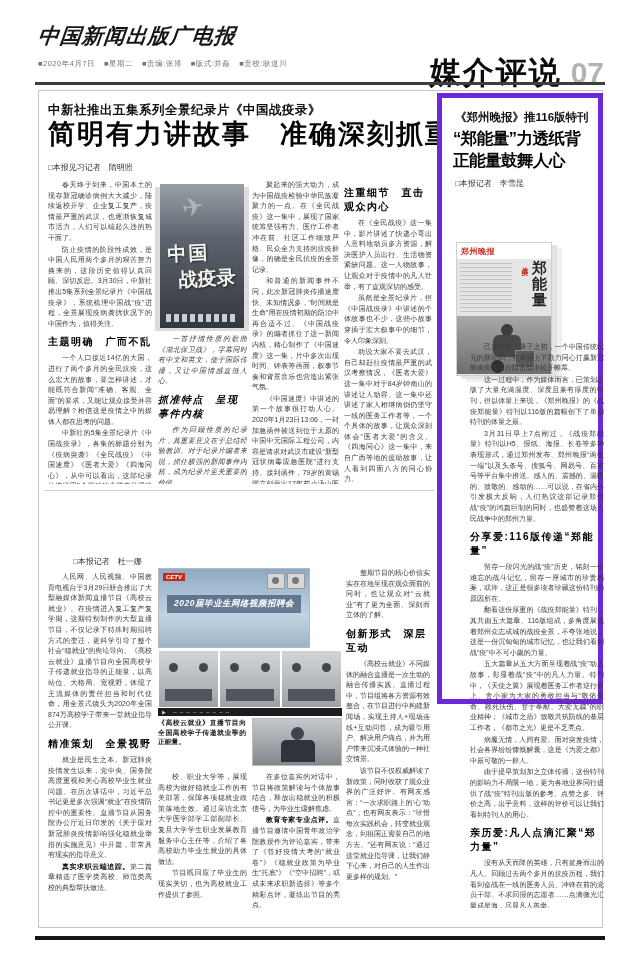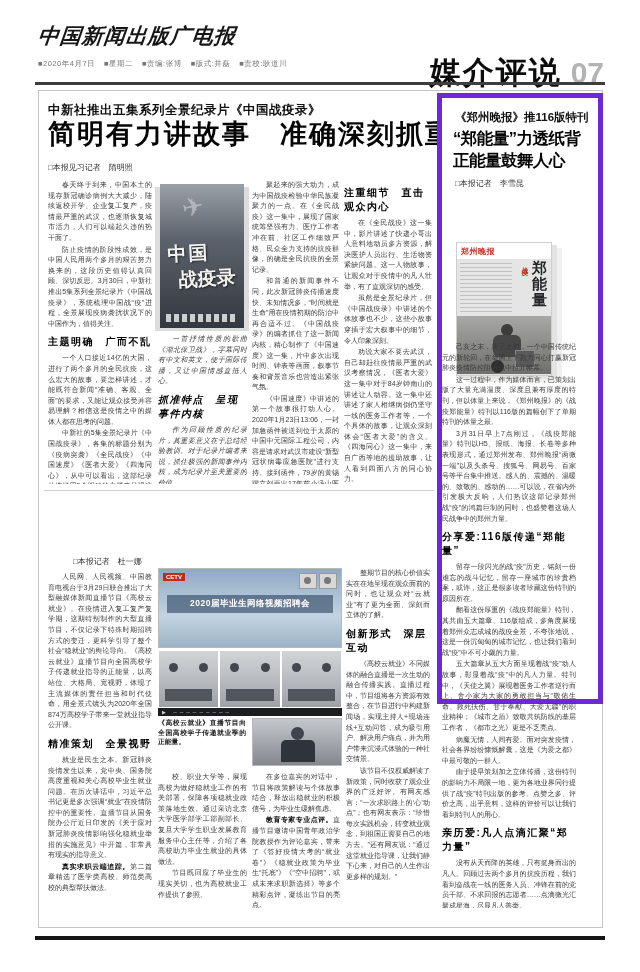--- a/index.html
+++ b/index.html
@@ -30,21 +30,21 @@
   .para{font-size:7px;line-height:10.6px;text-align:justify;text-indent:2em;margin:0 0 1px 0;color:#3a3a3a;}
   .para strong{color:#0e0e0e;}
   .subhead{font-size:10px;font-weight:bold;color:#000;margin:6px 0 4px 0;letter-spacing:1.5px;text-indent:0;}
 
   
   .red-box{position:absolute;left:437px;top:93px;width:166px;height:611px;box-sizing:border-box;
            border:5px solid #6d28d9;background:#fff;}
   .rb-kicker{position:absolute;left:13px;top:12px;font-size:11.5px;font-weight:bold;color:#111;}
   .rb-headline{position:absolute;left:11px;top:29px;font-size:16.5px;font-weight:900;color:#050505;line-height:22px;letter-spacing:-.5px;}
   .rb-byline{position:absolute;left:13px;top:80px;font-size:8px;color:#333;}
-  .rb-colmn{position:absolute;left:0;top:244px;width:134px;height:566px;overflow:hidden;}
+  .rb-colmn{position:absolute;left:28px;top:244px;width:134px;height:566px;overflow:hidden;}
 
   
   .zcover{position:absolute;left:14px;top:100px;width:94px;height:132px;background:#e5e5e5;
           box-shadow:5px 3px 0 #e3e3e3,10px 6px 0 #efefef;border:1px solid #cfcfcf;margin-top:44px;}
   .zc-head{height:16px;background:#fff;border-bottom:1px solid #e5e5e5;display:flex;align-items:center;}
   .zc-mast{font-size:8px;font-weight:900;color:#c22a1d;margin-left:4px;letter-spacing:.5px;}
   .zc-body{position:relative;height:56px;}
   .zc-lines{position:absolute;left:3px;top:3px;width:52px;height:50px;
             background:repeating-linear-gradient(180deg,#b9b9b9 0 1px,transparent 1px 4px);opacity:.8;}
   .zc-chars{position:absolute;right:4px;top:0px;display:flex;flex-direction:column;align-items:center;}
@@ -63,22 +63,22 @@
   .plane{position:absolute;left:22px;top:8px;font-size:26px;color:rgba(255,255,255,.38);transform:rotate(-12deg);}
   .poster-title{position:absolute;left:8px;top:56px;color:#f2f2ee;font-family:"Liberation Serif","DejaVu Serif",serif;
                 font-weight:900;text-shadow:1px 1px 2px rgba(0,0,0,.6);transform:rotate(-3deg);}
   .poster-title div:first-child{font-size:19px;letter-spacing:2px;}
   .poster-title div:last-child{font-size:19px;letter-spacing:0;margin-left:10px;}
   .poster-footer{position:absolute;left:6px;bottom:6px;width:72px;height:8px;
                  background:repeating-linear-gradient(90deg,rgba(255,255,255,.75) 0 5px,transparent 5px 8px);}
 
   
   .media{position:absolute;left:158px;top:568px;width:184px;height:198px;}
-  .cetv{position:absolute;left:0;top:0;width:184px;height:80px;overflow:hidden;
-        background:linear-gradient(180deg,#8fa9c4 0%,#c2d4e2 60%,#9db3c6 100%);border:1px solid #b9b9b9;box-sizing:border-box;}
+  .cetv{position:absolute;left:0;top:0;width:152px;height:80px;overflow:hidden;
+        background:linear-gradient(180deg,#8fa9c4 0%,#c2d4e2 60%,#9db3c6 100%);border:1px solid #b9b9b9;box-sizing:border-box;font-style:italic;}
   .cetv-logo{position:absolute;left:4px;top:4px;background:#c22a1d;color:#fff;font-size:6px;font-weight:bold;padding:1px 3px;}
   .cetv-banner{position:absolute;left:8px;top:26px;right:8px;text-align:center;background:rgba(32,52,84,.55);
                color:#fff;font-size:8.5px;font-weight:bold;padding:3px 0;letter-spacing:.5px;}
   .cetv-thumb{position:absolute;top:4px;width:16px;height:14px;background:#d8d8d8;border:1px solid #9a9a9a;}
   .cetv-thumb::after{content:"";position:absolute;left:4px;top:3px;width:7px;height:7px;border-radius:50%;background:#777;}
   .panels{position:absolute;left:0;top:82px;width:184px;height:58px;display:flex;}
   .panel{flex:1;position:relative;background:linear-gradient(180deg,#d2d5d8,#9ea2a7);border:1px solid #fff;overflow:hidden;}
   .panel .desk{position:absolute;left:6px;bottom:6px;right:6px;height:12px;background:#51565c;}
   .panel .fig{position:absolute;top:12px;width:9px;height:9px;border-radius:50%;background:#43474d;}
   .panel .fig.f1{left:10px;} .panel .fig.f2{right:10px;}

